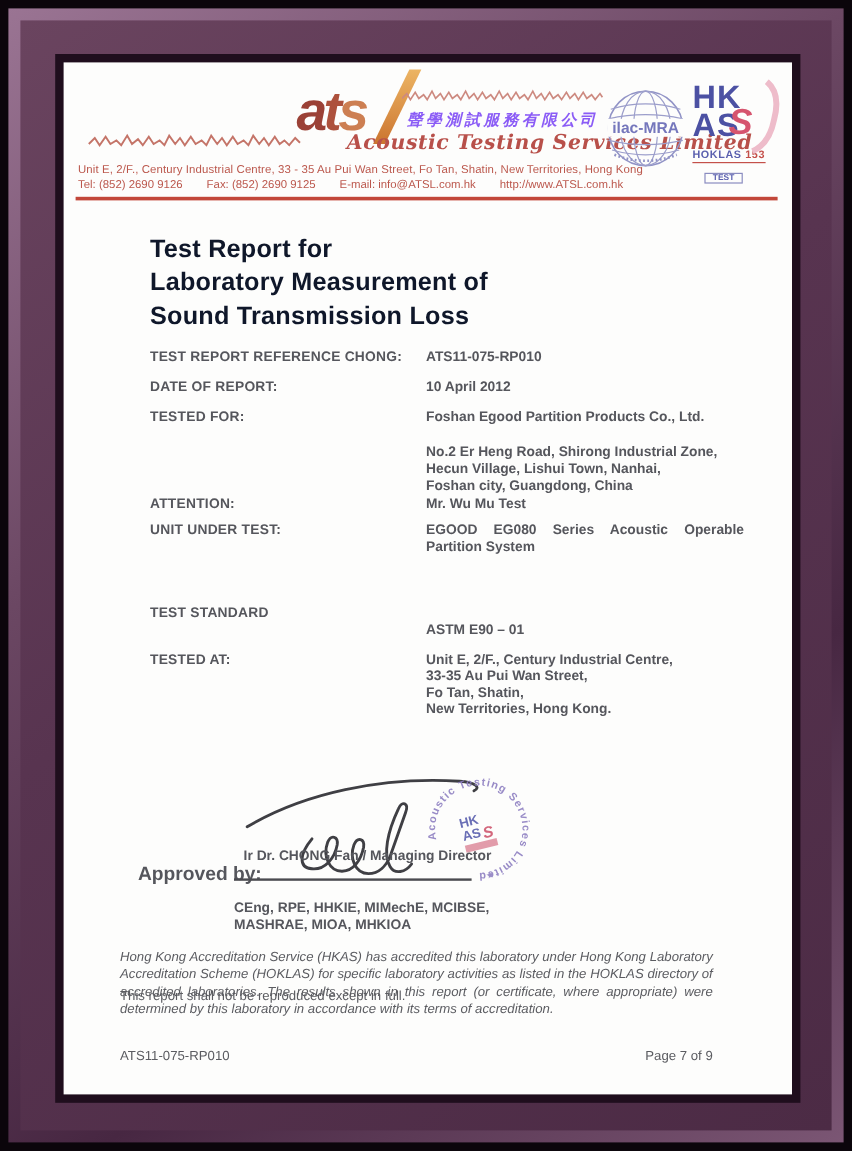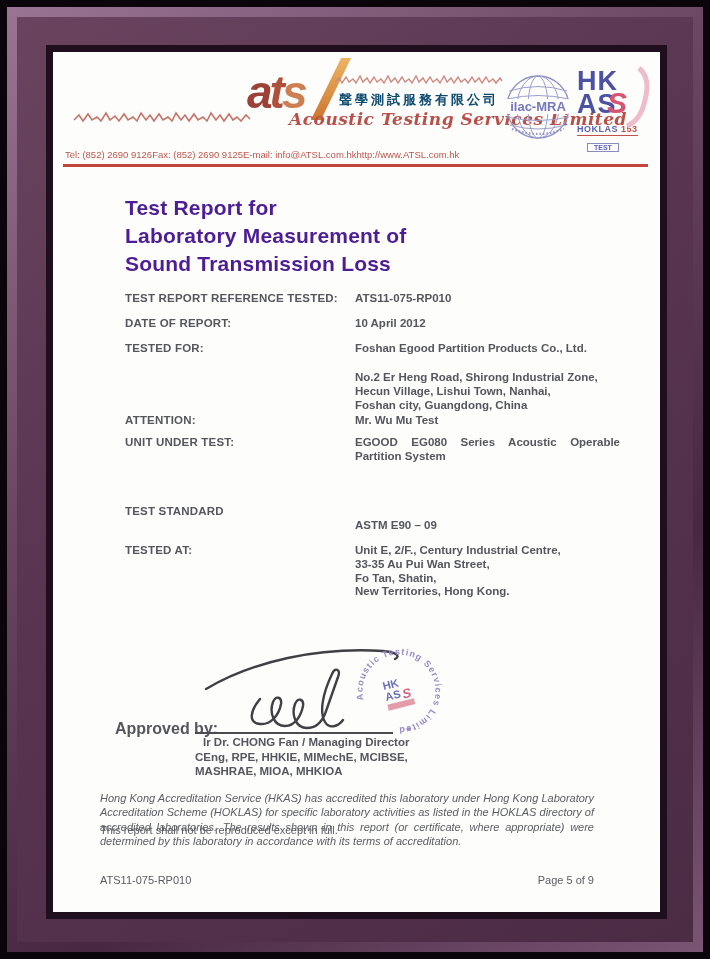--- a/index.html
+++ b/index.html
@@ -20,63 +20,63 @@
   .zig-left  { position:absolute; left:20px; top:58px; }
   .zig-right { position:absolute; left:282px; top:22px; }
   .logo-letters { position:absolute; left:194px; top:14px; height:56px;
                   font-style:italic; font-weight:900; font-size:46px; line-height:52px;
                   letter-spacing:-3px; }
   .logo-a { color:#9b4136; } .logo-t { color:#ad513c; } .logo-s { color:#cd7f52; }
   .logo-slash { position:absolute; left:273px; top:6px; width:10px; height:62px;
                 transform:skewX(-26deg);
                 background:linear-gradient(180deg,#ecb463 0%,#d98f45 60%,#cb742f 100%); }
   .cn-name { position:absolute; left:286px; top:39px; font-size:13px; font-weight:bold;
-             color:#0c4a6e; letter-spacing:3px; white-space:nowrap; }
+             color:#8b5cf6; letter-spacing:3px; white-space:nowrap;font-style:italic; }
   .en-name { position:absolute; left:236px; top:57px; font-size:17px; font-weight:bold;
              font-style:italic; color:#b8504a; font-family:"DejaVu Serif", serif;
              letter-spacing:.5px; white-space:nowrap; }
   .addr1 { position:absolute; left:12px; top:84px; font-size:9.5px; color:#bb574c;
            white-space:nowrap; letter-spacing:.1px; }
   .addr2 { position:absolute; left:12px; top:97px; font-size:9.5px; color:#bb574c;
-           display:flex; white-space:nowrap; }
+           display:flex; gap:20px; white-space:nowrap; }
   .red-rule { position:absolute; left:10px; right:12px; top:112px; height:2.5px;
               background:#c2473a; }
 
   .ilac-seal { position:absolute; left:451px; top:21px; }
   .hkas-logo { position:absolute; left:524px; top:18px; width:78px; text-align:left; }
   .hkas-letters { font-size:27px; line-height:23px; font-weight:900; color:#4c51a3;
                   letter-spacing:1px; }
   .hkas-s { position:absolute; left:30px; top:16px; font-size:30px; font-style:italic;
             font-weight:bold; color:#d6546e; }
   .hkas-swoosh { position:absolute; left:40px; top:-4px; }
   .hoklas-line { margin-top:8px; font-size:9px; font-weight:bold; color:#5a5fae;
                  letter-spacing:.5px; border-bottom:1.5px solid #c4504a; display:inline-block;
                  padding-bottom:1px; }
   .hoklas-line .num { color:#c4504a; }
   .test-box { margin-top:2px; margin-left:10px; font-size:7px; font-weight:bold; color:#5a5fae;
               border:1px solid #8a8cc0; display:inline-block; padding:0 6px; }
 
   
   .doc-title { position:absolute; left:72px; top:142px; font-size:21px; font-weight:bold;
-               color:#4c1d95; line-height:28px; white-space:pre-line; letter-spacing:.2px; }
+               color:#0f172a; line-height:28px; white-space:pre-line; letter-spacing:.2px; }
   .row-label { position:absolute; left:72px; width:228px; font-size:11.5px; font-weight:bold;
                color:#55565c; letter-spacing:.2px; }
   .row-value { position:absolute; left:302px; width:265px; font-size:11.5px; font-weight:bold;
                color:#55565c; line-height:13.8px; white-space:pre-line; }
   .justify { text-align:justify; white-space:normal; }
 
   
   .signature { position:absolute; left:145px; top:583px; }
   .stamp { position:absolute; left:298px; top:591px; width:96px; height:96px;
            transform:rotate(-14deg); opacity:.9; }
   .approved-by { position:absolute; left:62px; top:668px; font-size:16px; font-weight:bold;
                  color:#55565c; }
   .sig-line { position:absolute; left:142px; top:680px; width:198px; height:2px;
               background:#4b4b50; }
-  .signatory { position:absolute; left:150px; top:684px; font-size:11.5px; font-weight:bold;
+  .signatory { position:absolute; left:150px; top:656px; font-size:11.5px; font-weight:bold;
                color:#55565c; }
   .quals { position:absolute; left:142px; top:698px; font-size:11.5px; font-weight:bold;
            color:#55565c; line-height:14px; white-space:pre-line; }
 
   
   .accred { position:absolute; left:47px; top:739px; width:494px; font-size:11px;
             color:#5b5c61; line-height:14.3px; text-align:justify;font-style:italic; }
   .repro { position:absolute; left:47px; top:772px; font-size:11px; color:#5b5c61; }
   .foot-row { position:absolute; left:47px; right:66px; top:822px; display:flex;
               justify-content:space-between; font-size:11px; color:#5b5c61; }
@@ -98,20 +98,21 @@
 
     <div class="logo-letters"><span class="logo-a">a</span><span class="logo-t">t</span><span class="logo-s">s</span></div>
     <div class="logo-slash"></div>
 
     <svg class="zig-right" width="168" height="12">
       <polyline points="0,8 4,4 7,9 11,3 14,8 18,5 21,9 25,2 28,8 32,4 35,9 39,3 42,8 46,5 49,9 53,2 56,8 60,4 63,9 67,3 70,8 74,5 77,9 81,2 84,8 88,4 91,9 95,3 98,8 102,5 105,9 109,2 112,8 116,4 119,9 123,3 126,8 130,5 133,9 137,3 140,8 144,4 147,9 151,3 154,8 158,5 161,9 165,4 167,7" fill="none" stroke="#cd8a80" stroke-width="1.4"></polyline>
     </svg>
 
     <div class="cn-name">聲學測試服務有限公司</div>
     <div class="en-name">Acoustic Testing Services Limited</div>
+    <div class="addr1">Unit E, 2/F., Century Industrial Centre, 33 - 35 Au Pui Wan Street, Fo Tan, Shatin, New Territories, Hong Kong</div>
     <div class="addr2">
       <span>Tel: (852) 2690 9126</span>
       <span>Fax: (852) 2690 9125</span>
       <span>E-mail: info@ATSL.com.hk</span>
       <span>http://www.ATSL.com.hk</span>
     </div>
     <div class="red-rule"></div>
 
     <svg class="ilac-seal" width="68" height="68" viewBox="0 0 68 68">
       <circle cx="34" cy="34" r="31" fill="none" stroke="#9193c6" stroke-width="1.3"></circle>
@@ -137,42 +138,42 @@
       </svg>
       <div class="hoklas-line"><span>HOKLAS</span> <span class="num">153</span></div>
       <br>
       <div class="test-box">TEST</div>
     </div>
 
     <div class="doc-title">Test Report for
 Laboratory Measurement of
 Sound Transmission Loss</div>
 
-    <div class="row-label" style="top:240px">TEST REPORT REFERENCE TESTED:</div>
+    <div class="row-label" style="top:240px">TEST REPORT REFERENCE CHONG:</div>
     <div class="row-value" style="top:240px">ATS11-075-RP010</div>
 
     <div class="row-label" style="top:265px">DATE OF REPORT:</div>
     <div class="row-value" style="top:265px">10 April 2012</div>
 
     <div class="row-label" style="top:290px">TESTED FOR:</div>
     <div class="row-value" style="top:290px">Foshan Egood Partition Products Co., Ltd.</div>
 
     <div class="row-label" style="top:319px"></div>
     <div class="row-value" style="top:319px">No.2 Er Heng Road, Shirong Industrial Zone,
 Hecun Village, Lishui Town, Nanhai,
 Foshan city, Guangdong, China</div>
 
     <div class="row-label" style="top:362px">ATTENTION:</div>
     <div class="row-value" style="top:362px">Mr. Wu Mu Test</div>
 
     <div class="row-label" style="top:384px">UNIT UNDER TEST:</div>
     <div class="row-value justify" style="top:384px">EGOOD EG080 Series Acoustic Operable Partition System</div>
 
     <div class="row-label" style="top:453px">TEST STANDARD</div>
-    <div class="row-value" style="top:467px">ASTM E90 – 09</div>
+    <div class="row-value" style="top:467px">ASTM E90 – 01</div>
 
     <div class="row-label" style="top:492px">TESTED AT:</div>
     <div class="row-value" style="top:492px">Unit E, 2/F., Century Industrial Centre,
 33-35 Au Pui Wan Street,
 Fo Tan, Shatin,
 New Territories, Hong Kong.</div>
 
     <svg class="signature" width="215" height="98" viewBox="0 0 215 98">
       <g fill="none" stroke="#3f3f44" stroke-width="2.4" stroke-linecap="round">
         <path d="M8,54 C55,26 120,12 185,16 C198,17 203,21 197,24"></path>
@@ -197,17 +198,17 @@
     <div class="approved-by">Approved by:</div>
     <div class="sig-line"></div>
     <div class="signatory">Ir Dr. CHONG Fan / Managing Director</div>
     <div class="quals">CEng, RPE, HHKIE, MIMechE, MCIBSE,
 MASHRAE, MIOA, MHKIOA</div>
 
     <div class="accred">Hong Kong Accreditation Service (HKAS) has accredited this laboratory under Hong Kong Laboratory Accreditation Scheme (HOKLAS) for specific laboratory activities as listed in the HOKLAS directory of accredited laboratories. The results shown in this report (or certificate, where appropriate) were determined by this laboratory in accordance with its terms of accreditation.</div>
     <div class="repro">This report shall not be reproduced except in full.</div>
     <div class="foot-row">
       <span>ATS11-075-RP010</span>
-      <span>Page 5 of 9</span>
+      <span>Page 7 of 9</span>
     </div>
 
   </div>
 </div>
 
 </body></html>

